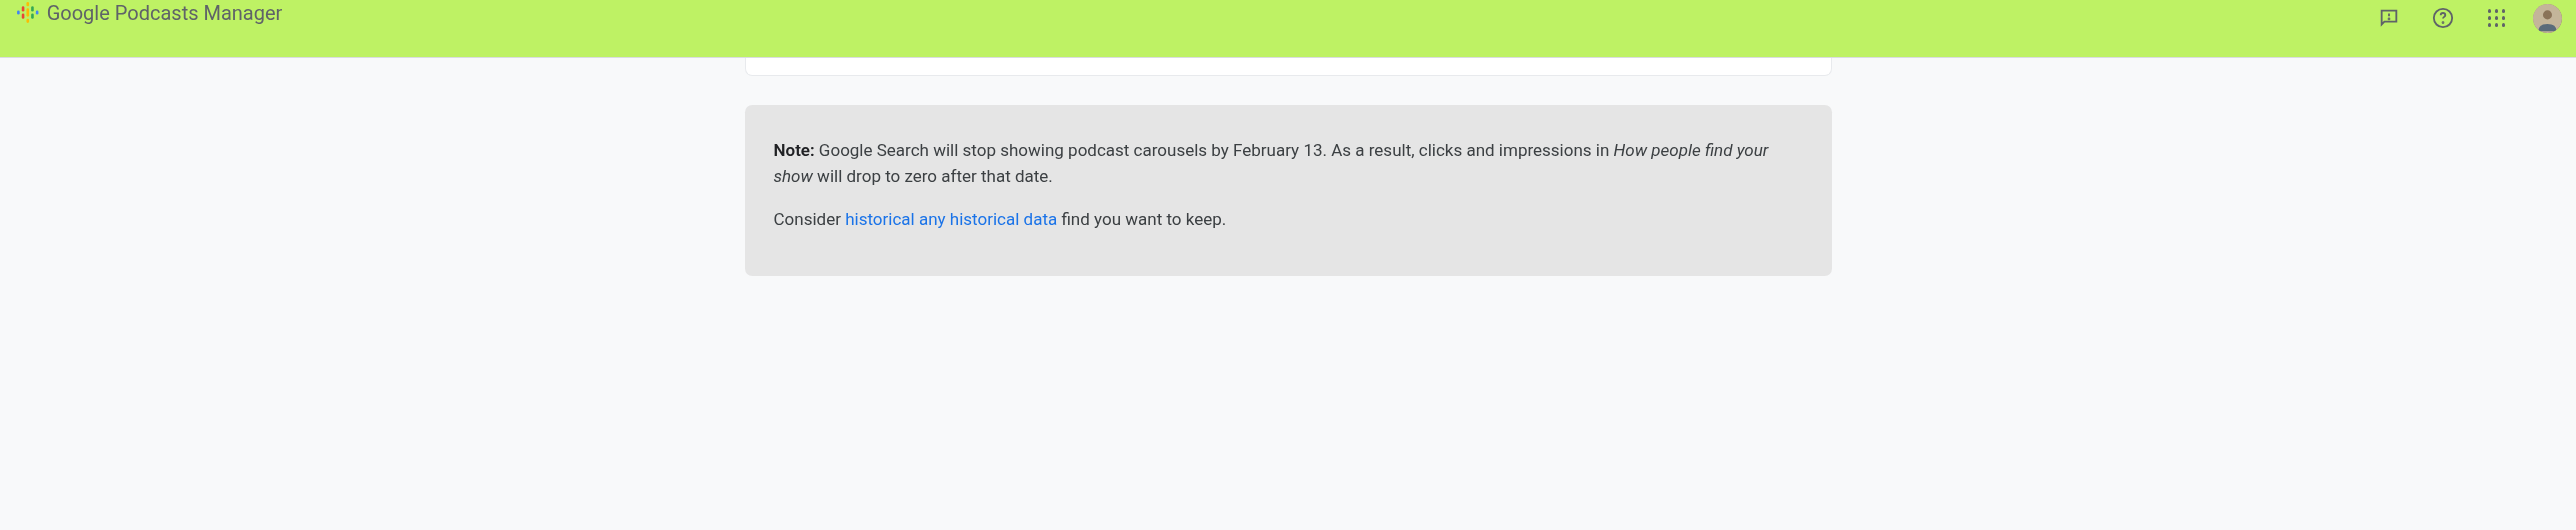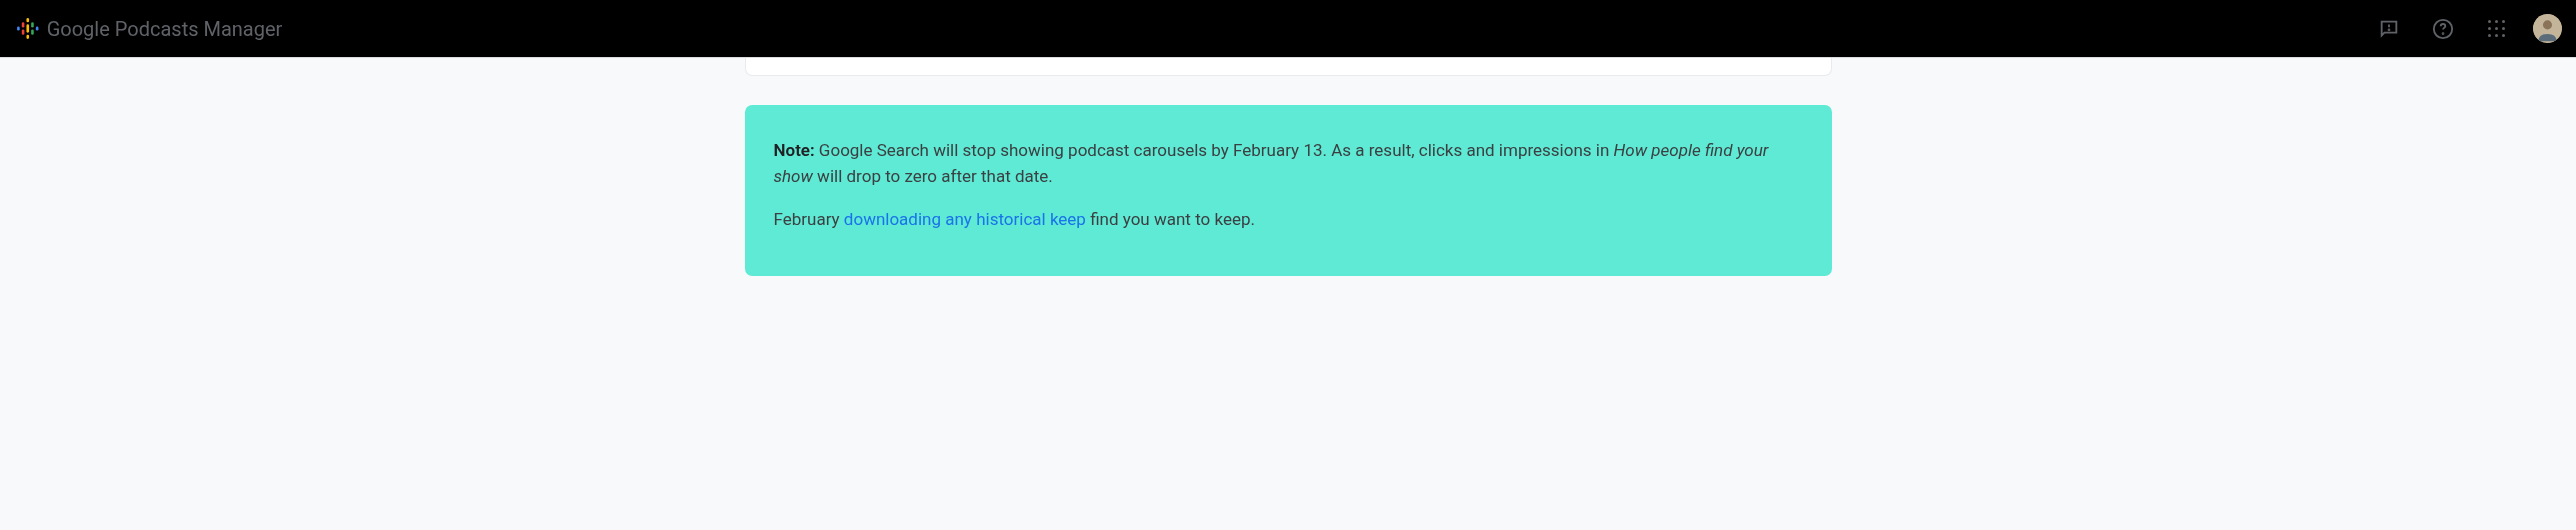--- a/index.html
+++ b/index.html
@@ -6,25 +6,25 @@
       margin: 0;
       padding: 0;
       box-sizing: border-box;
     }
     body {
       font-family: 'Google Sans', Roboto, Arial, sans-serif;
       background: #f8f9fa;
       color: #202124;
     }
     .header {
-      background: #000000;
+      background: #bef264;
       border-bottom: 0.9px solid #dadce0;
       height: 58px;
       display: flex;
-      align-items: center;
+      align-items: flex-start;
       justify-content: space-between;
       padding: 0 14.5px;
     }
     .header-left {
       display: flex;
       align-items: center;
       gap: 7.2px;
     }
     .podcast-logo {
       width: 25px;
@@ -89,21 +89,21 @@
       background: #fff;
       border: 0.9px solid #e8eaed;
       border-radius: 7.2px;
       height: 18px;
       margin-bottom: 29px;
       border-top: none;
       border-top-left-radius: 0;
       border-top-right-radius: 0;
     }
     .notice-card {
-      background: #5eead4;
+      background: #e5e5e5;
       border-radius: 7.2px;
       padding: 33px 29px 43px 29px;
       font-size: 17px;
       line-height: 1.5;
       color: #3c4043;
     }
     .notice-card p {
       margin-bottom: 18px;
     }
     .notice-card p:last-child {
@@ -181,17 +181,17 @@
 </div>
 
 <div class="content">
   <div class="empty-card"></div>
 
   <div class="notice-card">
     <p>
       <strong>Note:</strong><span> Google Search will stop showing podcast carousels by February 13. As a result, clicks and impressions in </span><em>How people find your show</em><span> will drop to zero after that date.</span>
     </p>
     <p>
-      <span>February </span><a href="#">downloading any historical keep</a><span> find you want to keep.</span>
+      <span>Consider </span><a href="#">historical any historical data</a><span> find you want to keep.</span>
     </p>
   </div>
 </div>
 
 
 </body></html>

